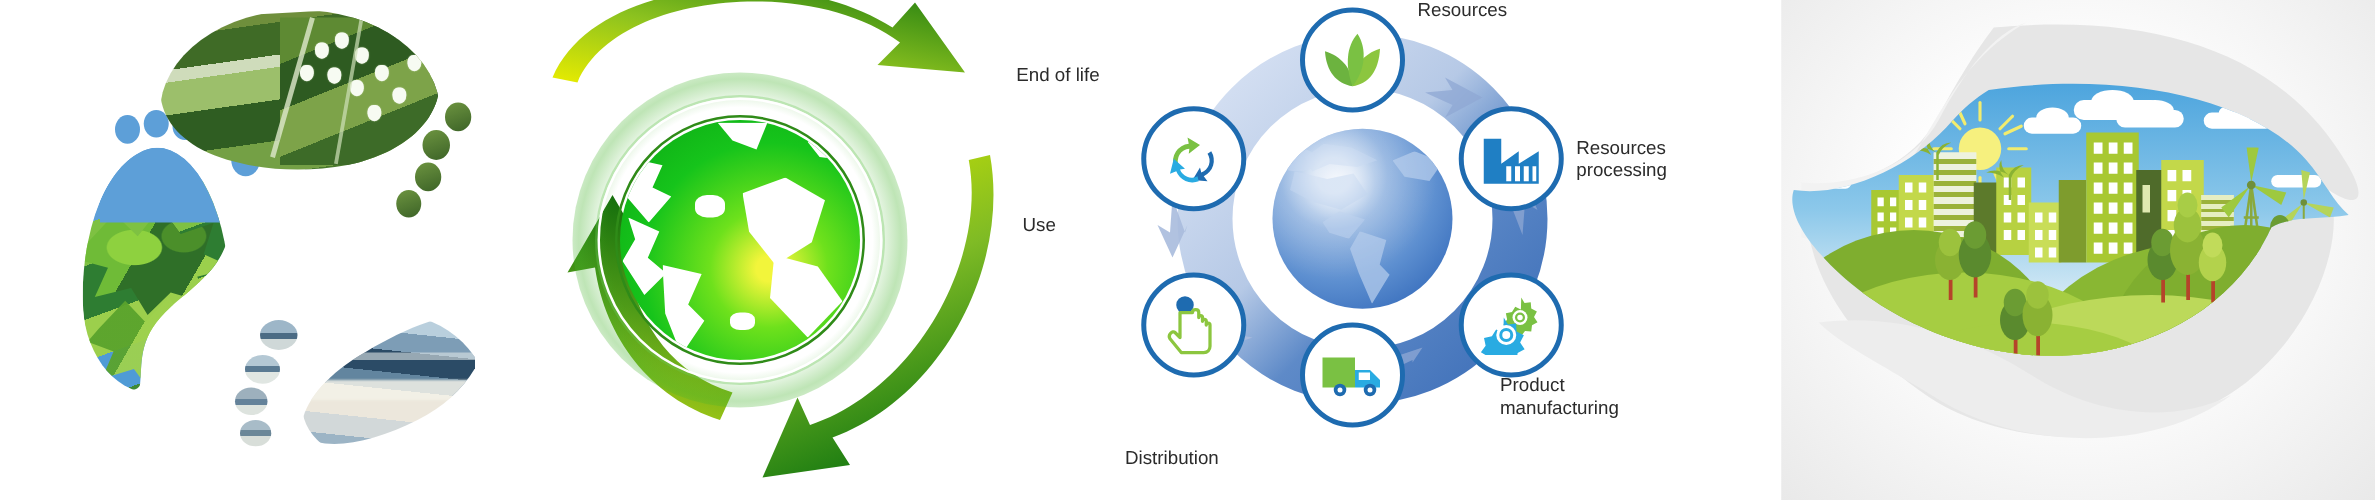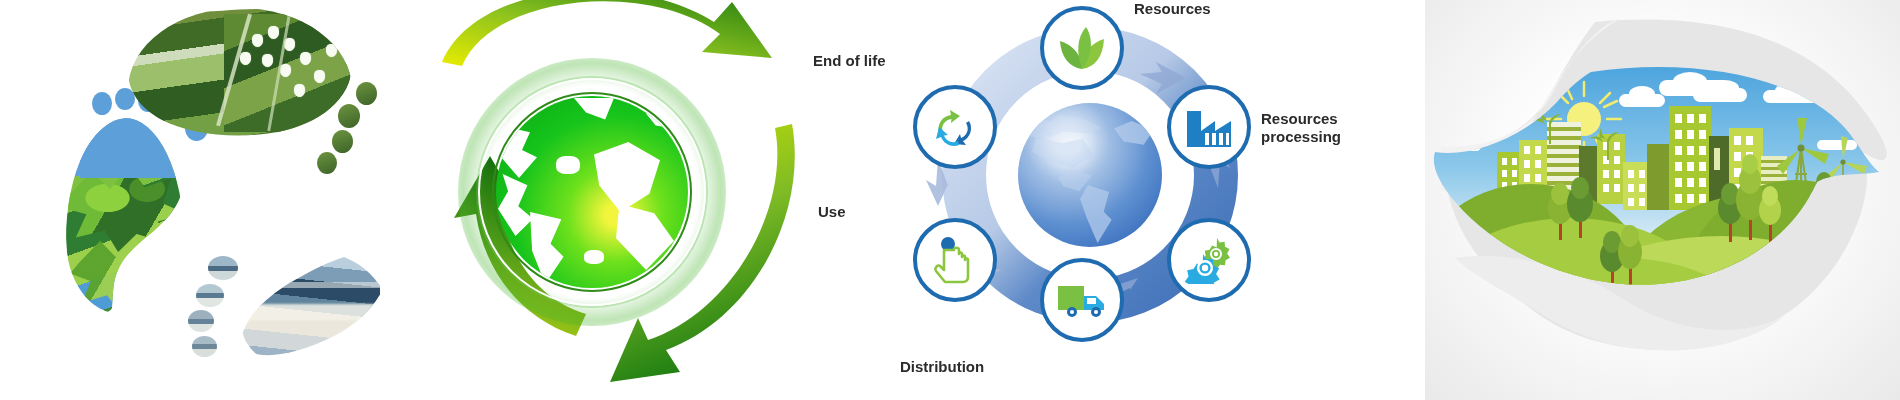--- a/index.html
+++ b/index.html
@@ -1,17 +1,17 @@
 <!DOCTYPE html>
 <html><head>
 <meta charset="utf-8">
 <style>
   html,body{margin:0;padding:0;background:#ffffff;}
   body{width:1900px;height:400px;overflow:hidden;font-family:"Liberation Sans",sans-serif;}
-  .strip{position:relative;width:1900px;height:400px;display:flex;background:#fff;font-weight:bold;}
+  .strip{position:relative;width:1900px;height:400px;display:flex;background:#fff;}
 
   .panel{position:relative;height:400px;overflow:hidden;background:#fff;}
   .p1{width:380px;}
   .p2{width:420px;}
   .p3{width:625px;}
   .p4{width:475px;background:radial-gradient(ellipse at 50% 45%,#ffffff 38%,#f3f3f3 72%,#e9e9e9 100%);}
 
   
   .fp{position:absolute;}
   .sole{position:absolute;border-radius:50% 50% 46% 46%/62% 62% 38% 38%;overflow:hidden;}
@@ -235,41 +235,43 @@
           <circle cx="33" cy="18" r="4" fill="#7ac143"></circle>
           <circle cx="33" cy="18" r="2.2" fill="#fff"></circle>
           <g fill="#29abe2">
             <path d="M20 18l3.4 5.6 6.4-.8.5 6.4 5.8 3-3 5.8 3.6 5.4-5.6 3-.8 6.4-6.4-.6-3.8 5.2-4.9-4.1-6.2 2-1.8-6.2-5.5-3.4 3.8-5.1-1.3-6.3 6.3-1.3 3.4-5.5 5.8 2.8z"></path>
           </g>
           <circle cx="22" cy="32" r="8" fill="#fff"></circle>
           <circle cx="22" cy="32" r="5.6" fill="#29abe2"></circle>
           <circle cx="22" cy="32" r="3.2" fill="#fff"></circle>
         </svg>
       </div>
+      <div class="lbl" style="left:400px;top:300px;">Product
+manufacturing</div>
 
       <div class="node" style="left:240px;top:258px;width:84px;height:84px;">
         <svg width="52" height="36" viewBox="0 0 52 36">
           <rect x="2" y="4" width="26" height="24" fill="#7ac143"></rect>
           <path d="M28 14h12l8 8v6H28z" fill="#29abe2"></path>
           <rect x="31" y="16" width="9" height="6" fill="#fff"></rect>
           <circle cx="16" cy="30" r="5" fill="#1e6bb0"></circle>
             <circle cx="16" cy="30" r="2" fill="#fff"></circle>
           <circle cx="40" cy="30" r="5" fill="#1e6bb0"></circle>
             <circle cx="40" cy="30" r="2" fill="#fff"></circle>
         </svg>
       </div>
       <div class="lbl" style="left:100px;top:358px;">Distribution</div>
 
       <div class="node" style="left:113px;top:218px;width:84px;height:84px;">
         <svg width="46" height="48" viewBox="0 0 46 48">
           <circle cx="16" cy="8" r="7" fill="#1e6bb0"></circle>
           <path d="M12 14v20l-4-4c-2-2-6 2-4 5l9 11h18c3 0 5-2 5-5V24c0-2-3-2-3 0v-3c0-2-3-2-3 0v-3c0-2-3-2-3 0v-4c0-3-5-3-5 0Z" fill="#fff" stroke="#8cc63f" stroke-width="2.6" stroke-linejoin="round"></path>
         </svg>
       </div>
-      <div class="lbl" style="left:18px;top:203px;">Use</div>
+      <div class="lbl" style="left:18px;top:172px;">Use</div>
 
       <div class="node" style="left:113px;top:85px;width:84px;height:84px;">
         <svg width="52" height="48" viewBox="0 0 52 48">
           <path d="M10 30a14 14 0 0 1 12-18l-1-5 10 6-9 7 .5-4A10 10 0 0 0 14 30Z" fill="#7ac143"></path>
           <path d="M40 18a14 14 0 0 1-6 20l3 4-12-1 6-10 1 4A10 10 0 0 0 37 20Z" fill="#1e6bb0"></path>
           <path d="M30 42a14 14 0 0 1-18-8l-5 2 3-12 9 8-4 .5A10 10 0 0 0 29 38Z" fill="#29abe2"></path>
         </svg>
       </div>
       <div class="lbl" style="left:13px;top:52px;">End of life</div>
     </div>

